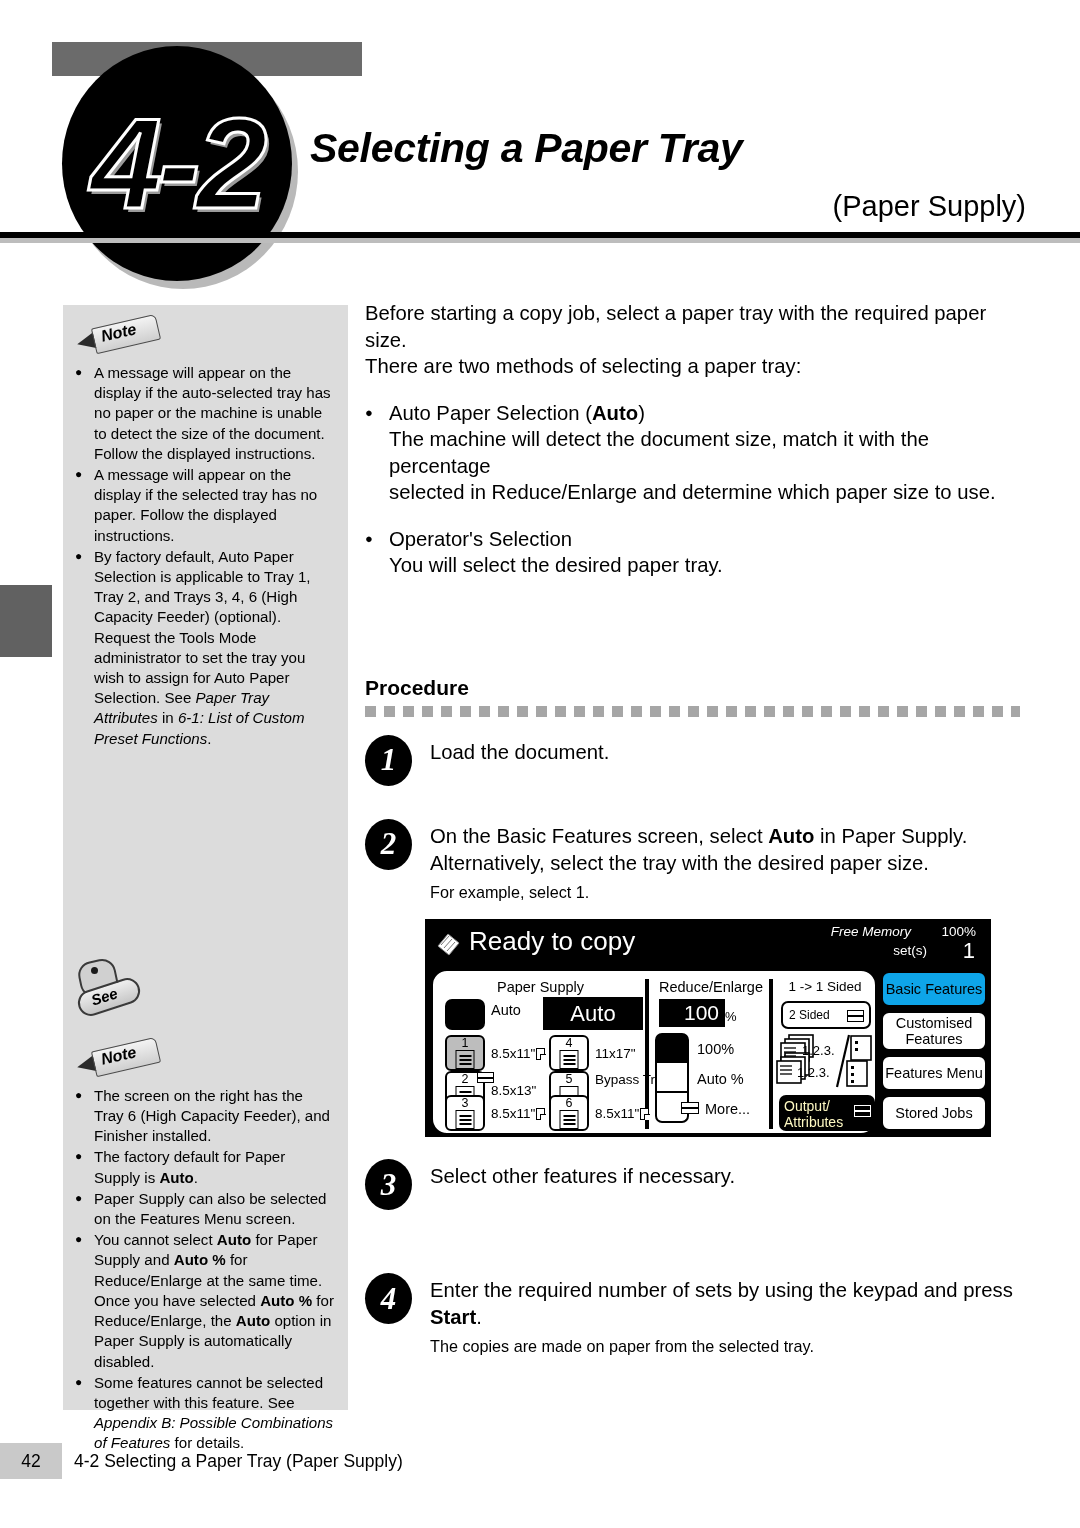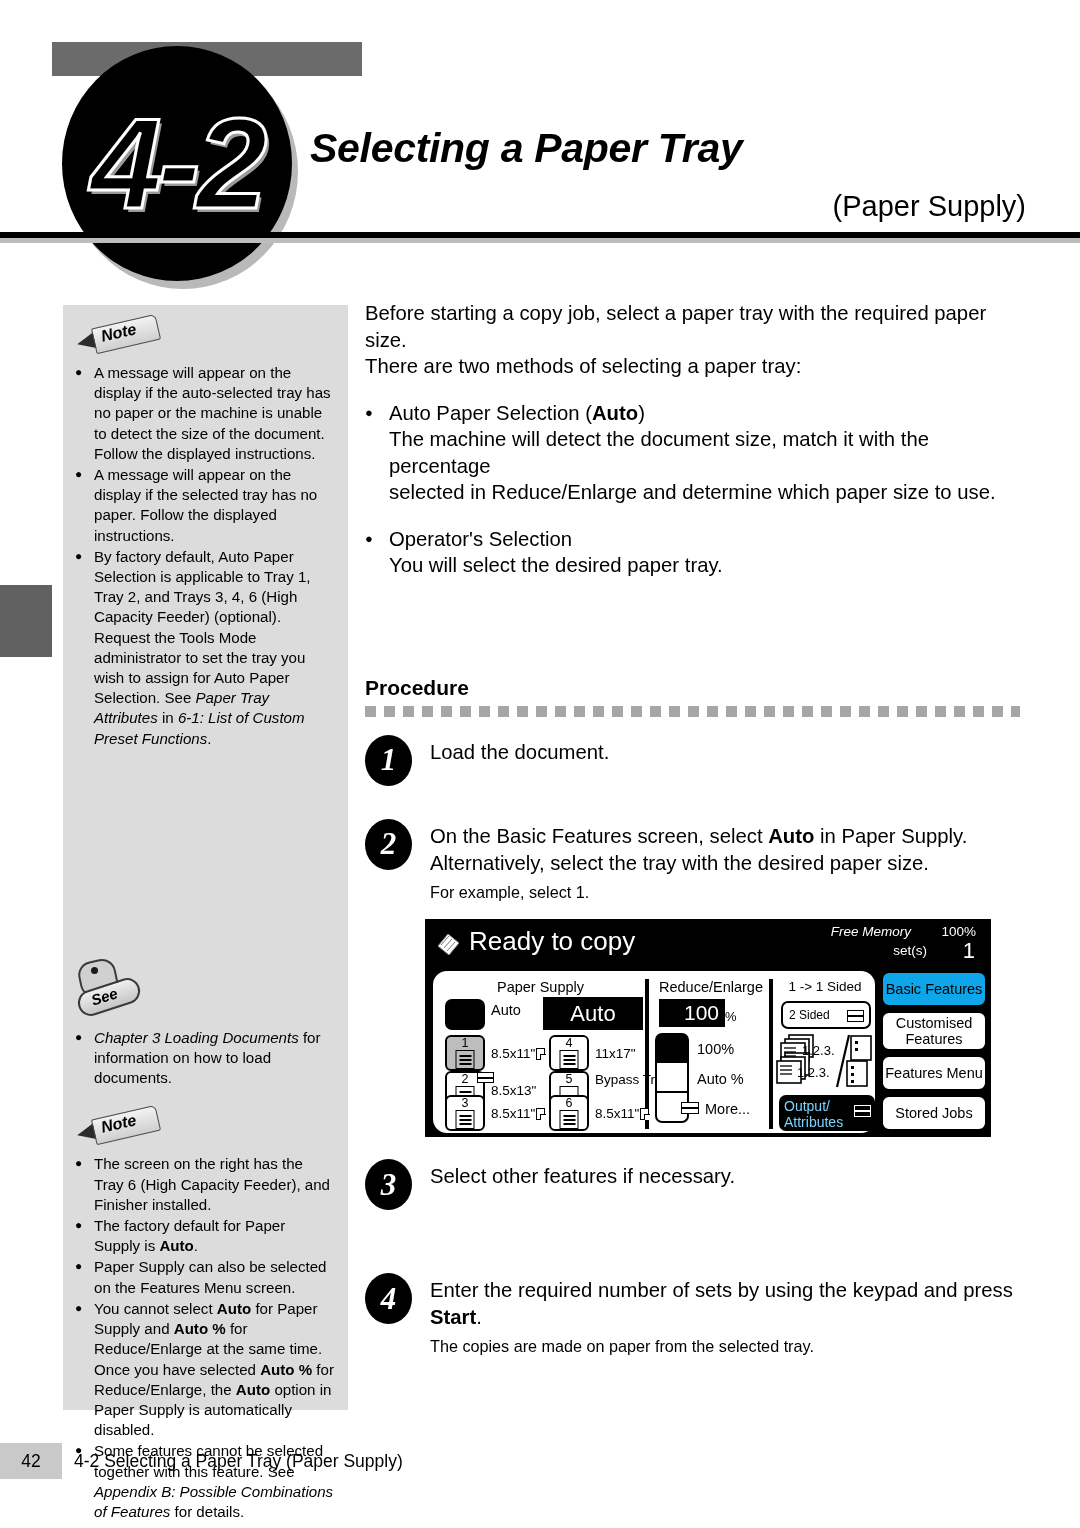--- a/index.html
+++ b/index.html
@@ -314,21 +314,21 @@
   }
   .sd-btn-icon::after {
     content: ""; position: absolute; left: 0; top: 4px; width: 100%; height: 1.8px; background: #000;
   }
   .of-btn {
     position: absolute; left: 346px; top: 124px;
     width: 96px; height: 36px;
     background: #000; border-radius: 7px;
   }
   .of-lbl {
-    position: absolute; left: 5px; top: 3px; color: #7dd3fc;
+    position: absolute; left: 5px; top: 3px; color: #fef9c3;
     font-size: 14px; line-height: 16px;
   }
   .of-icon {
     position: absolute; right: 4px; top: 10px; width: 17px; height: 12px;
     border: 1.8px solid #fff; background: #000;
   }
   .of-icon::after {
     content: ""; position: absolute; left: 0; top: 4px; width: 100%; height: 1.8px; background: #fff;
   }
 
@@ -388,23 +388,20 @@
 
     <div style="height:190px"></div>
 
     <div class="tag-see">
       <div class="tag-see-clip"></div>
       <div class="tag-see-dot"></div>
       <div class="tag-see-body"></div>
       <div class="tag-see-label">See</div>
     </div>
 
-    <div class="side-list">
-      <div class="side-item"><i>Chapter 3 Loading Documents</i><span> for information on how to load documents.</span></div>
-    </div>
 
     <div class="tag" style="margin-top:22px;">
       <div class="tag-note-tip"></div>
       <div class="tag-note-body"></div>
       <div class="tag-note-label">Note</div>
     </div>
 
     <div class="side-list">
       <div class="side-item">The screen on the right has the Tray 6 (High Capacity Feeder), and Finisher installed.</div>
       <div class="side-item"><span>The factory default for Paper Supply is </span><b>Auto</b><span>.</span></div>

